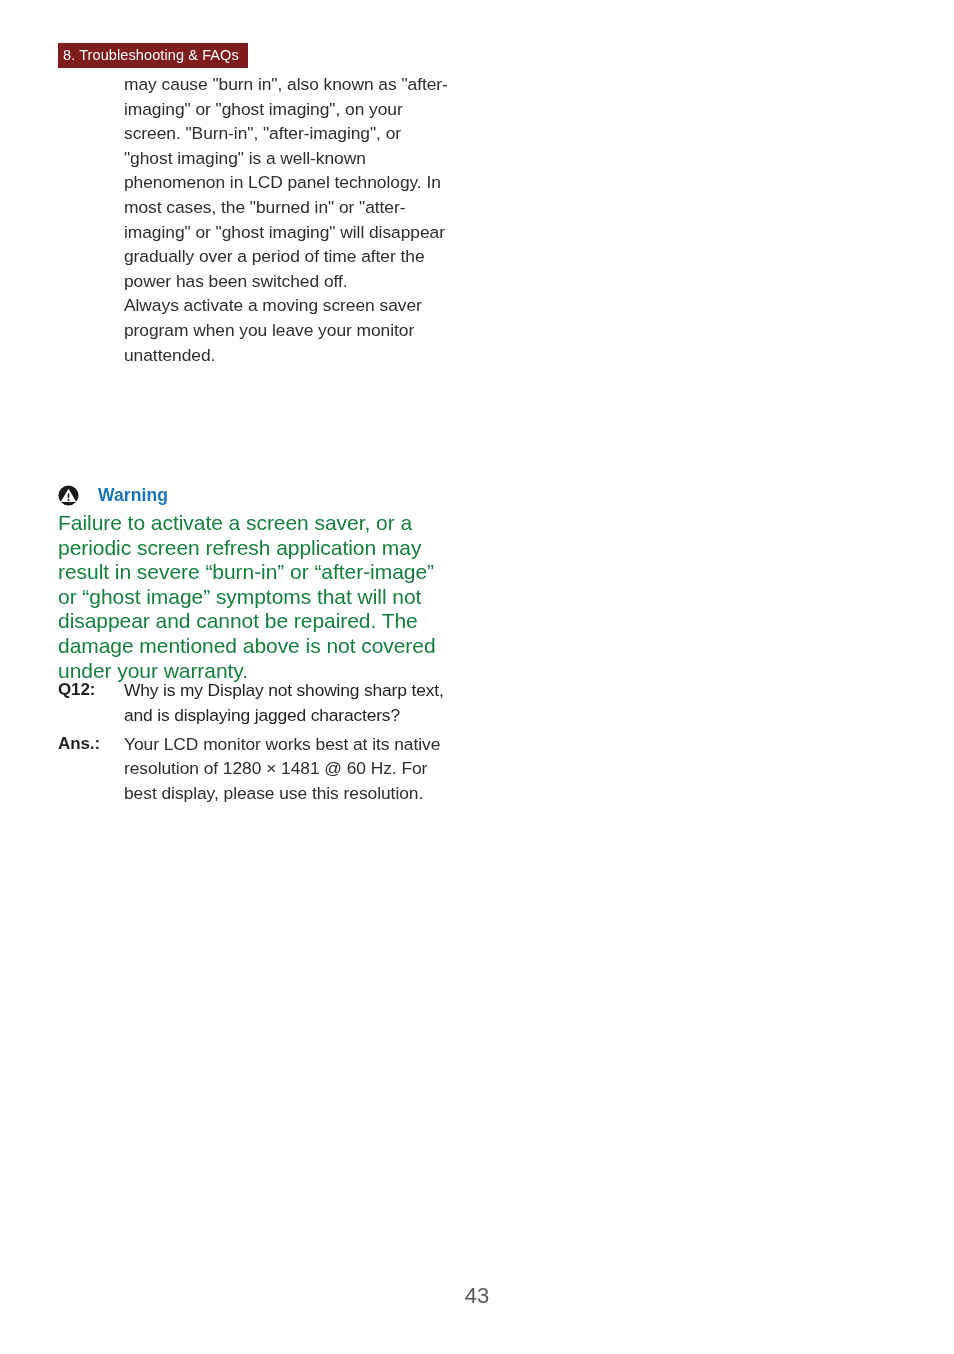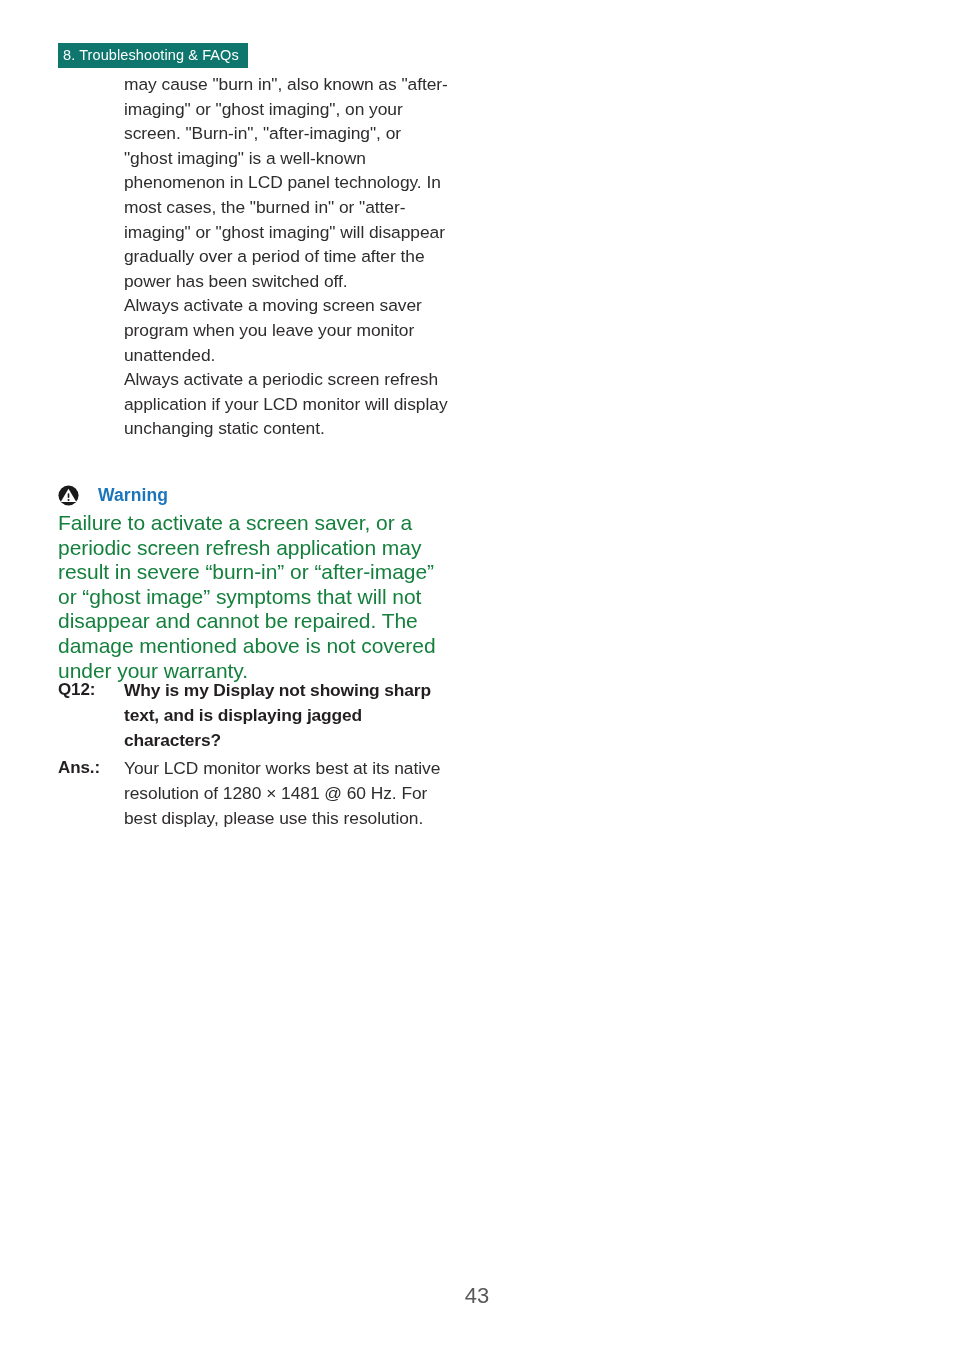--- a/index.html
+++ b/index.html
@@ -20,21 +20,21 @@
     position: relative;
     width: 954px;
     height: 1354px;
   }
 
   
   .section-header {
     position: absolute;
     left: 58px;
     top: 43px;
-    background: #0f766e;
+    background: #7f1d1d;
     color: #ffffff;
     font-size: 14.5px;
     line-height: 22px;
     padding: 1px 9px 2px 5px;
     letter-spacing: 0.1px;
     white-space: nowrap;
   }
 
   
   .body-col {
@@ -107,21 +107,21 @@
     letter-spacing: -0.1px;
   }
   .qa-content {
     flex: 1 1 auto;
     font-size: 17.4px;
     line-height: 24.8px;
     color: #2f2c2d;
     letter-spacing: -0.05px;
   }
   .qa-content.bold {
-    font-weight: bold;
+    font-weight: normal;
     color: #231f20;
     letter-spacing: -0.15px;
   }
 
   
   .page-number {
     position: absolute;
     left: 0;
     top: 1283px;
     width: 954px;
@@ -133,21 +133,20 @@
 </head>
 <body>
 
 <div class="page">
 
   <div class="section-header">8. Troubleshooting &amp; FAQs</div>
 
   <div class="body-col">
     <p class="para">may cause "burn in", also known as "after-imaging" or "ghost imaging", on your screen. "Burn-in", "after-imaging", or "ghost imaging" is a well-known phenomenon in LCD panel technology. In most cases, the "burned in" or "atter-imaging" or "ghost imaging" will disappear gradually over a period of time after the power has been switched off.</p>
     <p class="para">Always activate a moving screen saver program when you leave your monitor unattended.</p>
-    <p class="para">Always activate a periodic screen refresh application if your LCD monitor will display unchanging static content.</p>
   </div>
 
   <div class="warning-block">
     <div class="warning-head">
       <svg class="warning-icon" viewBox="0 0 24 24">
         <circle cx="12" cy="12" r="11.5" fill="#1a1a1a"></circle>
         <path d="M12 4.4 L21 19.4 L3 19.4 Z" fill="#ffffff"></path>
         <rect x="11.05" y="9.3" width="1.9" height="5.6" rx="0.9" fill="#1a1a1a"></rect>
         <circle cx="12" cy="17.1" r="1.15" fill="#1a1a1a"></circle>
       </svg>

